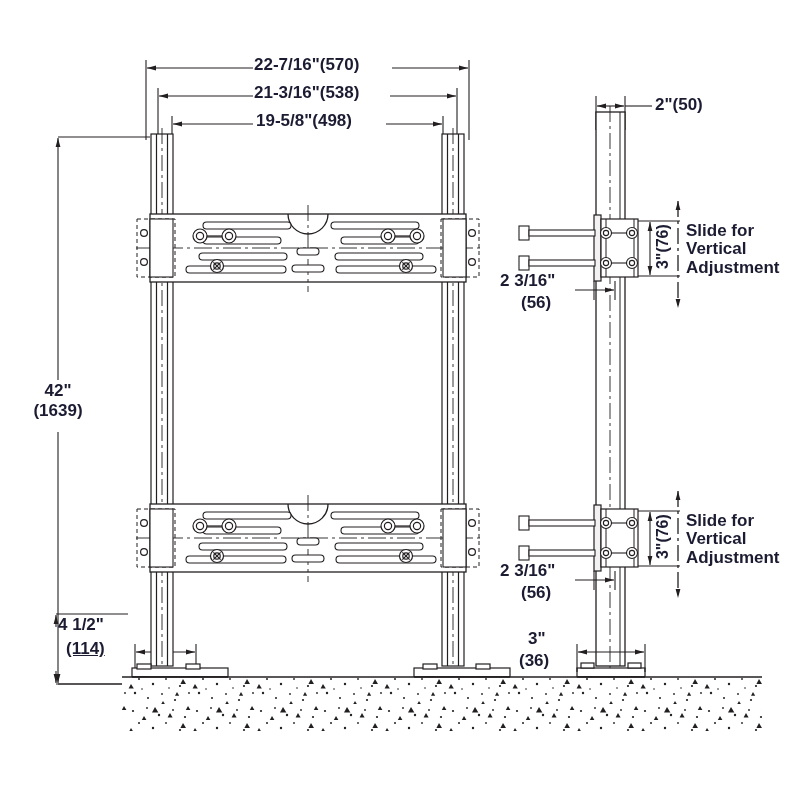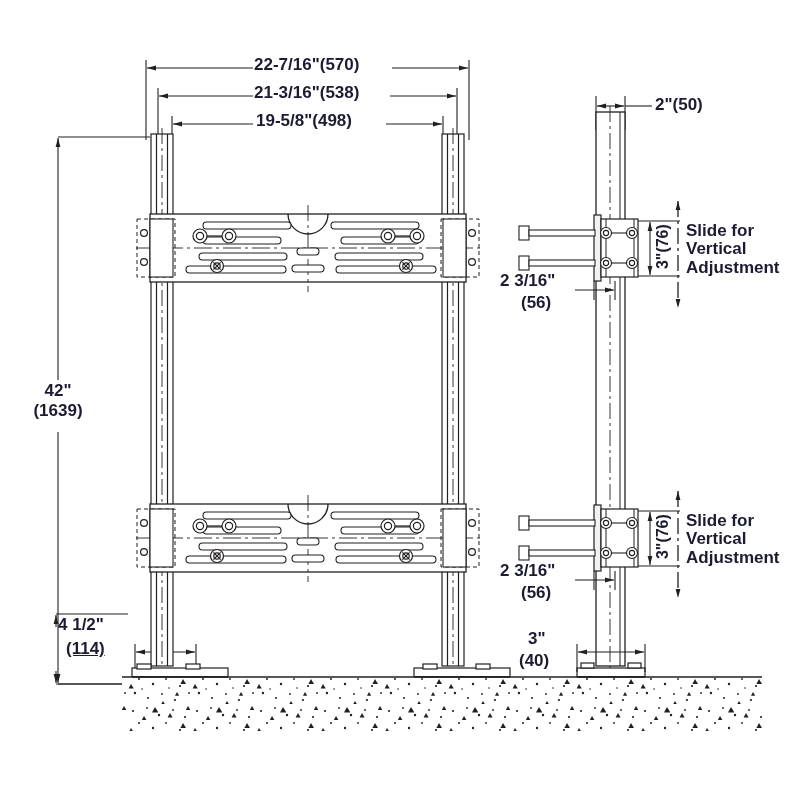--- a/index.html
+++ b/index.html
@@ -405,21 +405,21 @@
 
 <div class="lbl f17" style="left:655px;top:96px;">2"(50)</div>
 
 <div class="lbl f17" style="left:500px;top:272px;">2 3/16"</div>
 <div class="lbl f17" style="left:521px;top:294px;">(56)</div>
 
 <div class="lbl f17" style="left:500px;top:562px;">2 3/16"</div>
 <div class="lbl f17" style="left:521px;top:584px;">(56)</div>
 
 <div class="lbl f17" style="left:528px;top:630px;">3"</div>
-<div class="lbl f17" style="left:519px;top:652px;">(40)</div>
+<div class="lbl f17" style="left:519px;top:652px;">(36)</div>
 
 <div class="lbl f16 rot ctr" style="left:617px;top:238px;width:92px;">3"(76)</div>
 
 <div class="lbl f16 rot ctr" style="left:617px;top:528px;width:92px;">3"(76)</div>
 
 <div style="position:absolute;left:686px;top:222px;">
   <div class="lbl f17" style="position:static;">Slide for</div>
   <div class="lbl f17" style="position:static;">Vertical</div>
   <div class="lbl f17" style="position:static;">Adjustment</div>
 </div>

